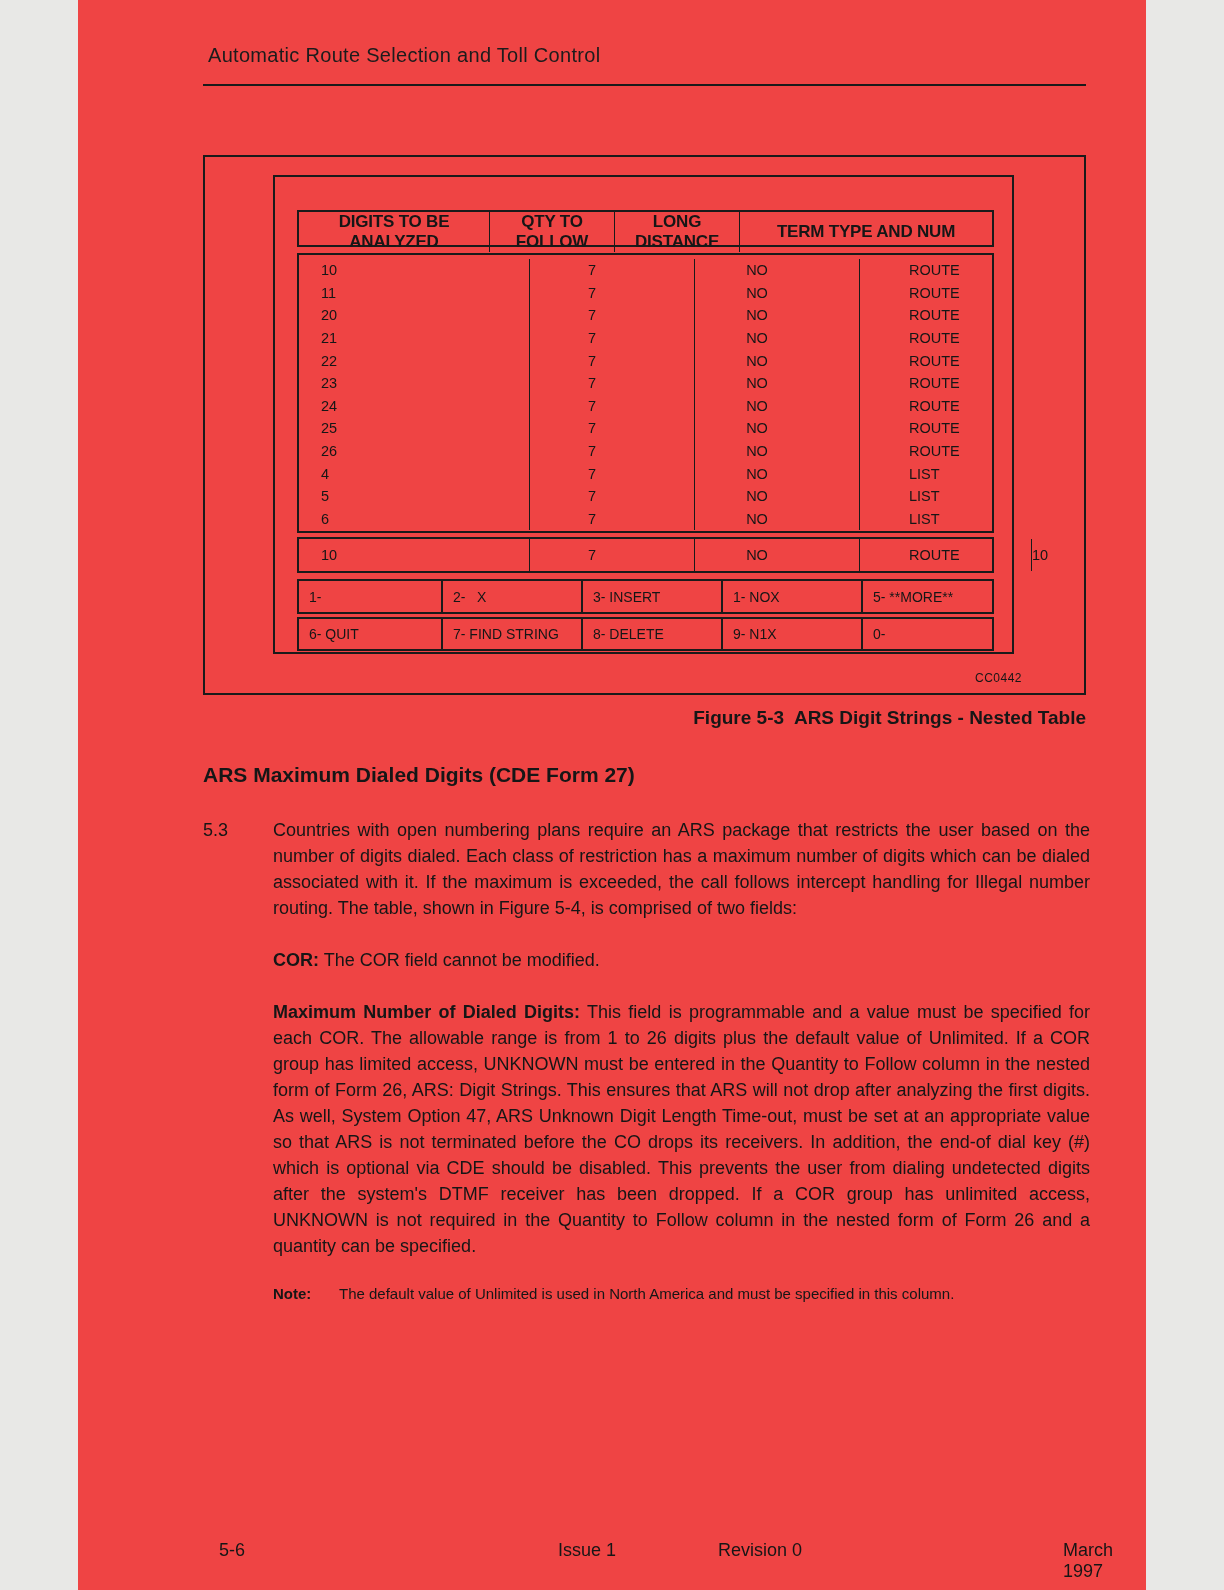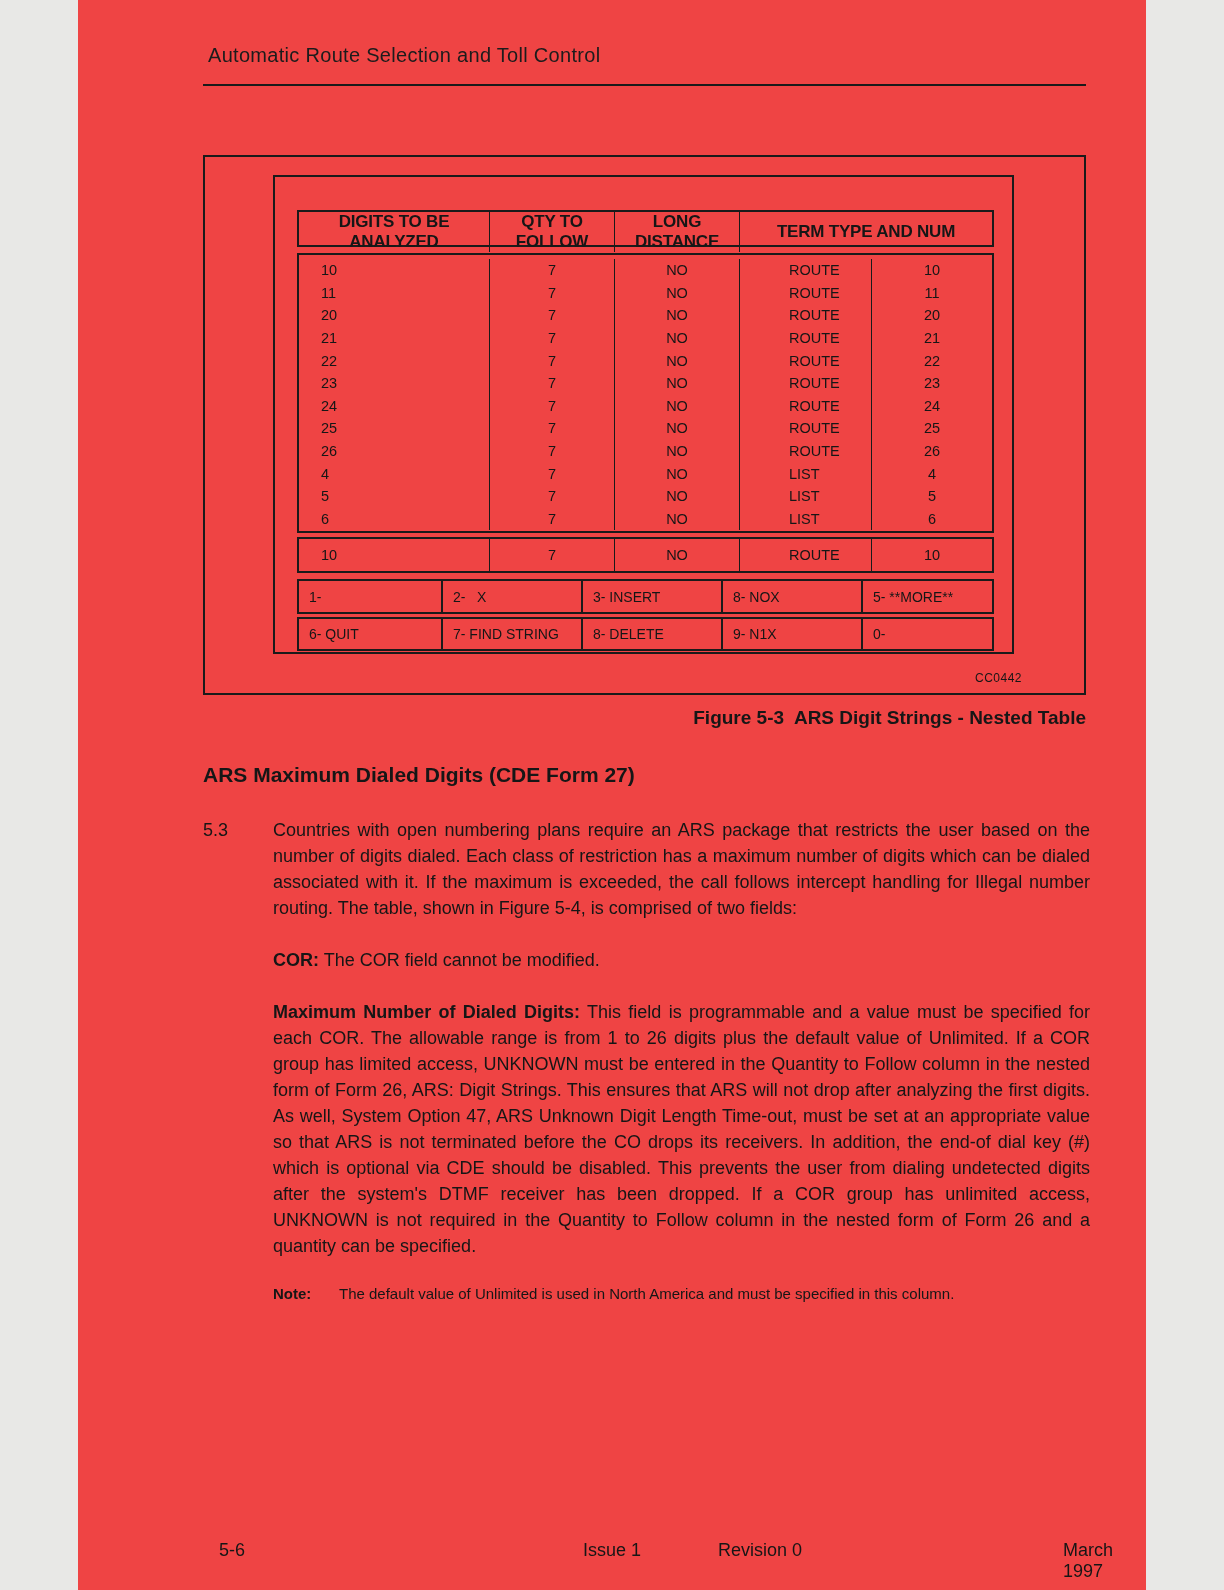--- a/index.html
+++ b/index.html
@@ -13,21 +13,21 @@
   .running-head{position:absolute;left:130px;top:44px;font-size:20px;letter-spacing:.3px;color:#1c1c1c;}
   .head-rule{position:absolute;left:125px;top:84px;width:883px;height:2px;background:#1a1a1a;}
   
   .figure-frame{position:absolute;left:125px;top:155px;width:883px;height:540px;border:2px solid #1a1a1a;box-sizing:border-box;}
   .screen{position:absolute;left:68px;top:18px;width:741px;height:479px;border:2px solid #1a1a1a;box-sizing:border-box;}
   .hdr-row,.body-box,.single-row,.softkeys{position:absolute;left:22px;width:697px;border:2px solid #1a1a1a;box-sizing:border-box;}
   .hdr-row{top:33px;height:37px;display:grid;grid-template-columns:190px 125px 125px 1fr;align-items:center;}
   .hdr-cell{font-weight:bold;font-size:17px;text-align:center;letter-spacing:-.2px;height:100%;display:flex;align-items:center;justify-content:center;}
   .hdr-cell + .hdr-cell{border-left:1.5px solid #1a1a1a;}
   .body-box{top:76px;height:280px;padding-top:4px;overflow:hidden;}
-  .trow{display:grid;grid-template-columns:190px 125px 125px 132px 1fr;height:22.6px;align-items:center;font-size:14.5px;}
+  .trow{display:grid;grid-template-columns:190px 125px 125px 132px 1fr;height:22.6px;align-items:center;font-size:14.5px;gap:40px;}
   .c{height:100%;display:flex;align-items:center;justify-content:center;}
   .c1{justify-content:flex-start;padding-left:22px;box-sizing:border-box;}
   .c2,.c3,.c5{justify-content:center;}
   .c4{justify-content:flex-start;padding-left:49px;box-sizing:border-box;}
   .trow .c2,.trow .c3,.trow .c4,.trow .c5{border-left:1.5px solid #1a1a1a;}
   .single-row{top:360px;height:36px;}
   .single-row .trow{height:100%;}
   .softkeys{display:grid;grid-template-columns:142px 140px 140px 140px 1fr;height:35px;}
   .sk-top{top:402px;}
   .sk-bottom{top:440px;height:34px;}
@@ -45,21 +45,21 @@
   .indent{margin-left:70px;}
   .cor-para{margin-top:26px;}
   .max-para{margin-top:26px;text-align:justify;}
   .bold{font-weight:bold;}
   .note-row{display:flex;margin-left:70px;margin-top:24px;font-size:15px;line-height:21px;}
   .note-label{width:66px;flex:0 0 66px;font-weight:bold;}
   .note-text{flex:1;}
   
   .footer-item{position:absolute;top:1540px;font-size:18px;}
   .f-page{left:141px;}
-  .f-issue{left:505px;}
+  .f-issue{left:480px;}
   .f-rev{left:640px;}
   .f-date{left:985px;}
 </style>
 </head>
 <body>
 
 <div class="page">
 
   <div class="running-head">Automatic Route Selection and Toll Control</div>
   <div class="head-rule"></div>
@@ -168,21 +168,21 @@
           <div class="c c3">NO</div>
           <div class="c c4">ROUTE</div>
           <div class="c c5">10</div>
         </div>
       </div>
 
       <div class="softkeys sk-top">
         <div class="sk-cell">1-</div>
         <div class="sk-cell">2-   X</div>
         <div class="sk-cell">3- INSERT</div>
-        <div class="sk-cell">8- NOX</div>
+        <div class="sk-cell">1- NOX</div>
         <div class="sk-cell">5- **MORE**</div>
       </div>
 
       <div class="softkeys sk-bottom">
         <div class="sk-cell">6- QUIT</div>
         <div class="sk-cell">7- FIND STRING</div>
         <div class="sk-cell">8- DELETE</div>
         <div class="sk-cell">9- N1X</div>
         <div class="sk-cell">0-</div>
       </div>

